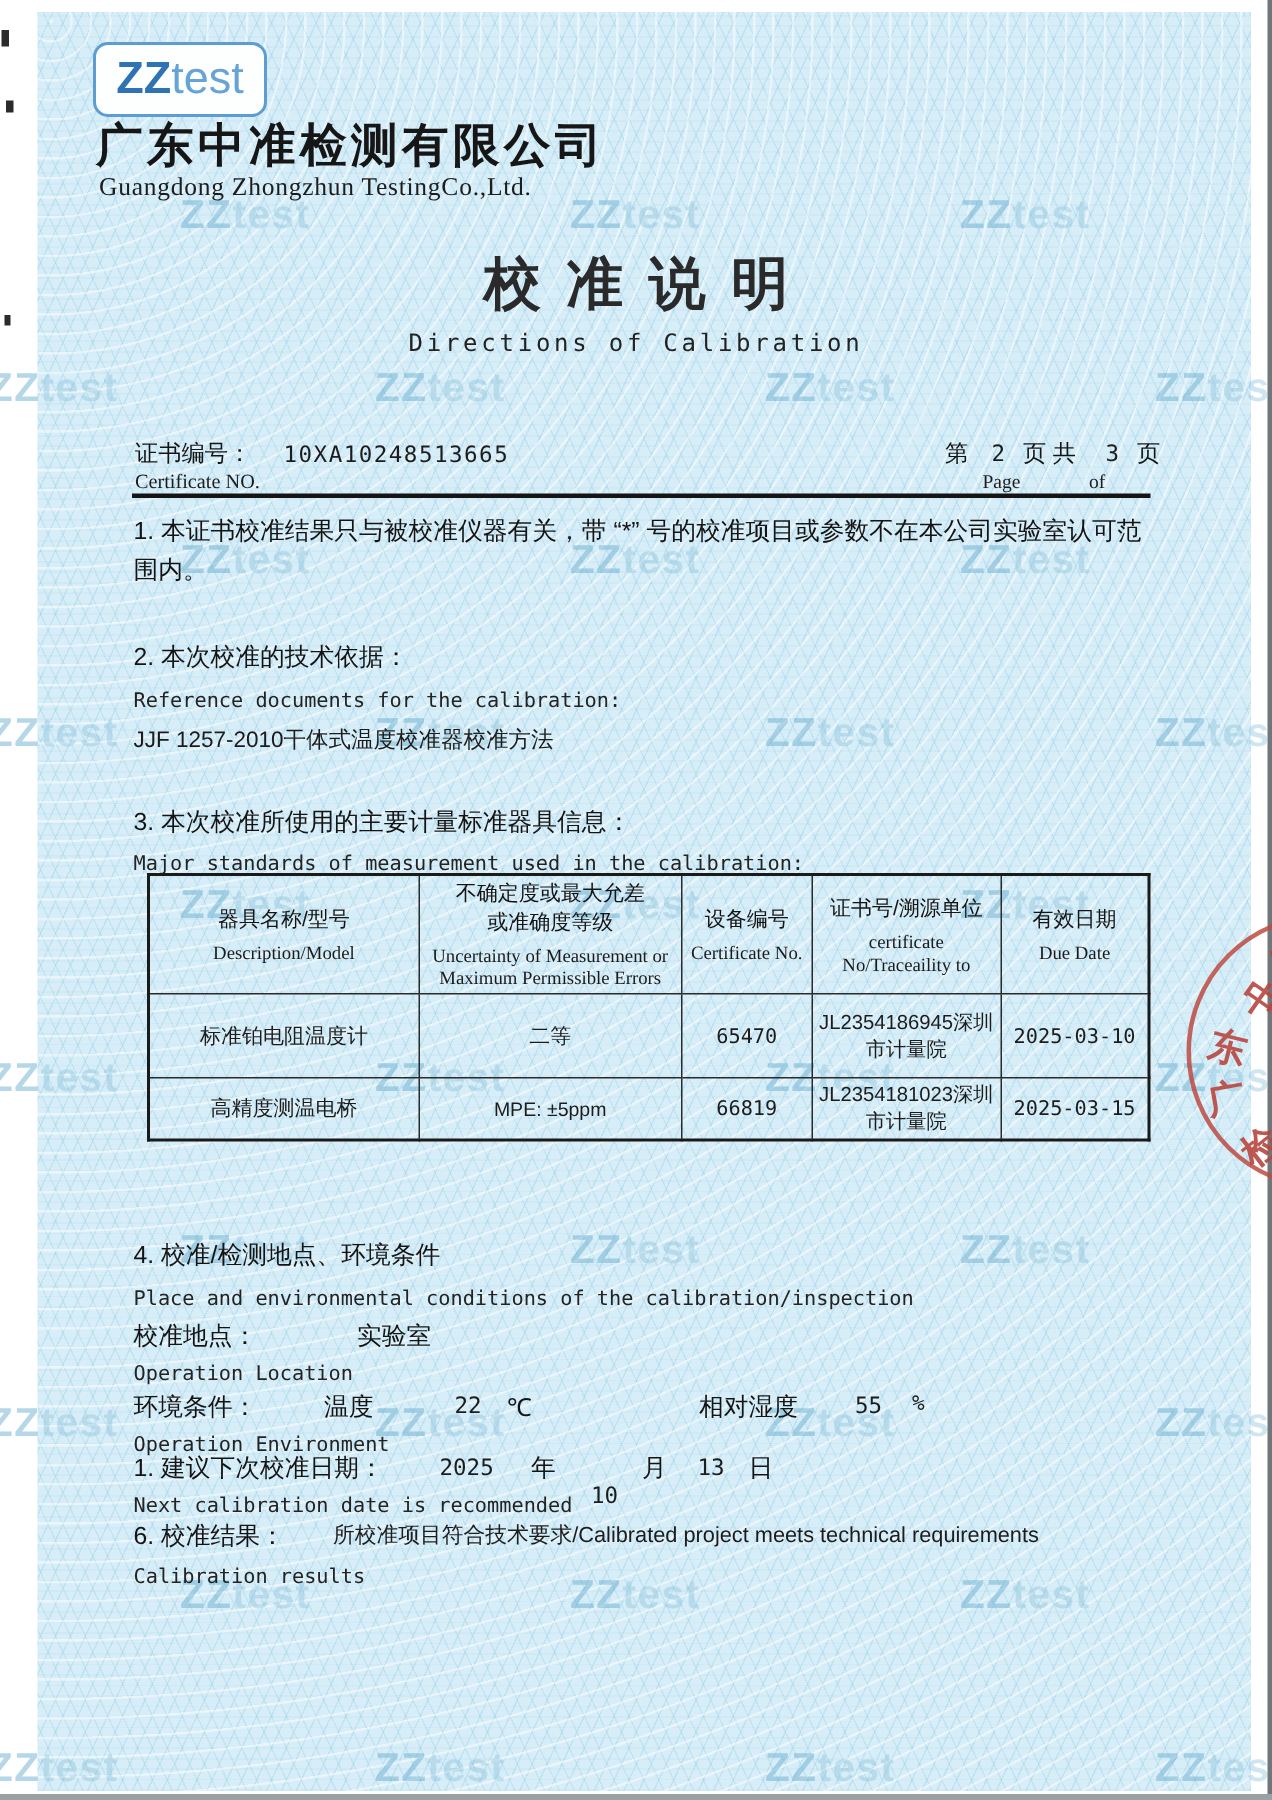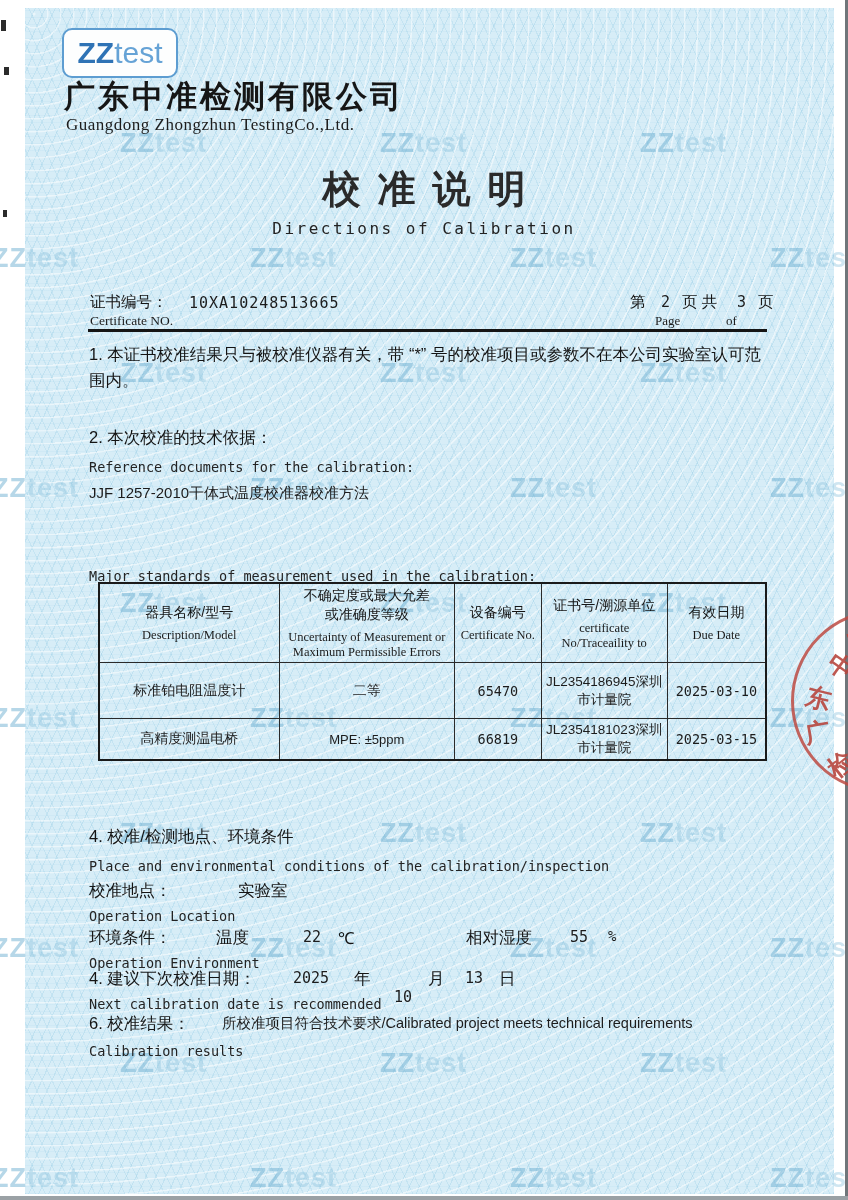--- a/index.html
+++ b/index.html
@@ -138,20 +138,21 @@
   <div class="abs serif" style="left:726px;top:313px;font-size:13px;">of</div>
 
   <div class="abs rule"></div>
 
   <div class="abs h-cn" style="left:89px;top:341px;width:684px;line-height:26px;">1. 本证书校准结果只与被校准仪器有关，带 “*” 号的校准项目或参数不在本公司实验室认可范围内。</div>
 
   <div class="abs h-cn" style="left:89px;top:427px;">2. 本次校准的技术依据：</div>
   <div class="abs mono b-en" style="left:89px;top:456px;">Reference documents for the calibration:</div>
   <div class="abs cjk" style="left:89px;top:484px;font-size:15px;">JJF 1257-2010干体式温度校准器校准方法</div>
 
+  <div class="abs h-cn" style="left:89px;top:537px;">3. 本次校准所使用的主要计量标准器具信息：</div>
   <div class="abs mono b-en" style="left:89px;top:565px;">Major standards of measurement used in the calibration:</div>
 
   <table class="std abs" style="left:98px;top:582px;">
     <colgroup>
       <col style="width:27%">
         <col style="width:26.3%">
         <col style="width:13%">
         <col style="width:18.9%">
         <col style="width:14.8%">
     </colgroup>
@@ -198,21 +199,21 @@
 
   <div class="abs h-cn" style="left:89px;top:927px;">环境条件：</div>
   <div class="abs h-cn" style="left:216px;top:927px;">温度</div>
   <div class="abs mono" style="left:303px;top:928px;font-size:15px;">22</div>
   <div class="abs h-cn" style="left:338px;top:926px;">℃</div>
   <div class="abs h-cn" style="left:466px;top:927px;">相对湿度</div>
   <div class="abs mono" style="left:570px;top:928px;font-size:15px;">55</div>
   <div class="abs mono" style="left:608px;top:928px;font-size:14px;">%</div>
   <div class="abs mono b-en" style="left:89px;top:952px;">Operation Environment</div>
 
-  <div class="abs h-cn" style="left:89px;top:968px;">4. 建议下次校准日期：</div>
+  <div class="abs h-cn" style="left:89px;top:968px;">1. 建议下次校准日期：</div>
   <div class="abs mono" style="left:293px;top:969px;font-size:15px;">2025</div>
   <div class="abs h-cn" style="left:354px;top:968px;">年</div>
   <div class="abs mono" style="left:394px;top:969px;font-size:15px;margin-top:19px;">10</div>
   <div class="abs h-cn" style="left:428px;top:968px;">月</div>
   <div class="abs mono" style="left:465px;top:969px;font-size:15px;">13</div>
   <div class="abs h-cn" style="left:499px;top:968px;">日</div>
   <div class="abs mono b-en" style="left:89px;top:993px;">Next calibration date is recommended</div>
 
   <div class="abs h-cn" style="left:89px;top:1013px;">6. 校准结果：</div>
   <div class="abs cjk" style="left:222px;top:1014px;font-size:14.5px;">所校准项目符合技术要求/Calibrated project meets technical requirements</div>

